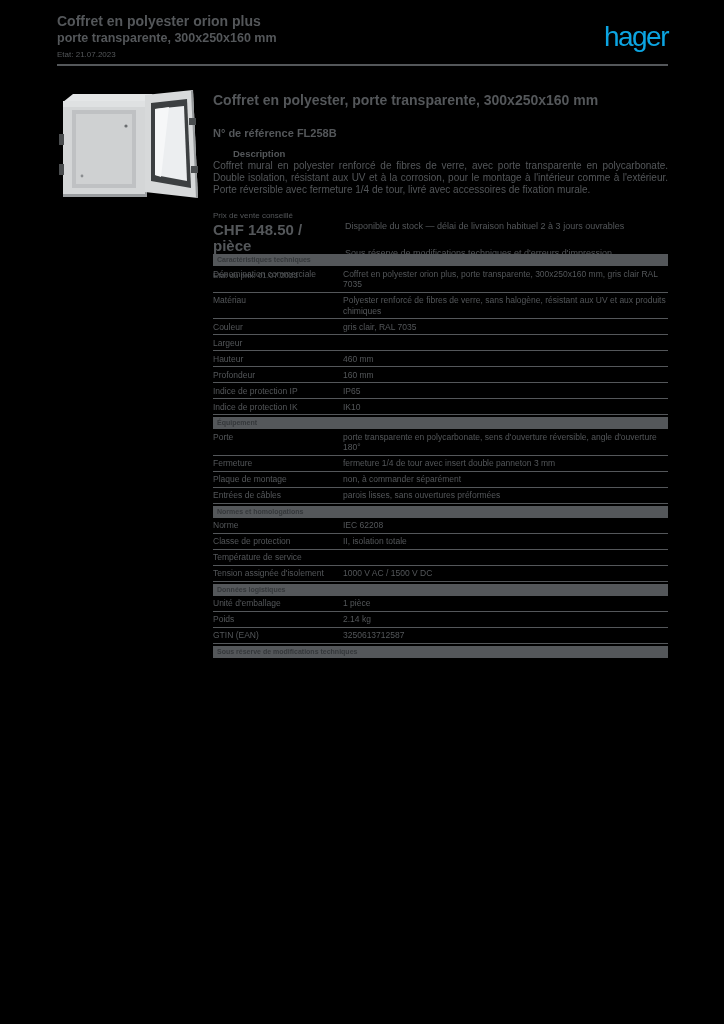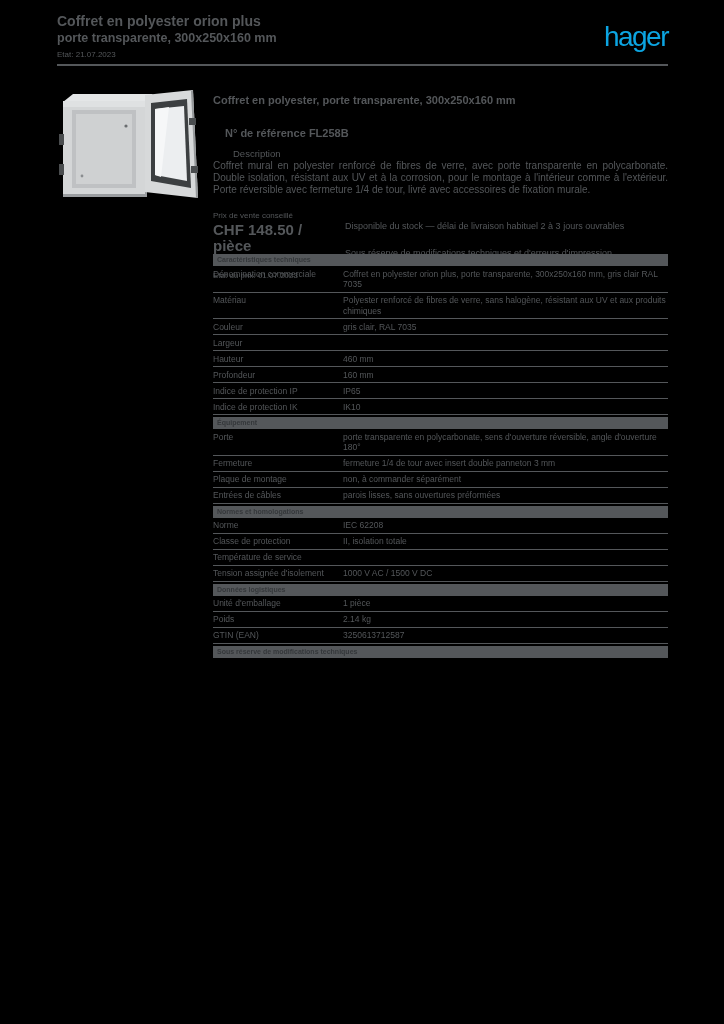--- a/index.html
+++ b/index.html
@@ -8,23 +8,23 @@
   .abs{position:absolute;}
   
   .h-line1{left:57px;top:13px;font-size:14px;font-weight:bold;white-space:nowrap;}
   .h-line2{left:57px;top:31px;font-size:12.5px;font-weight:bold;white-space:nowrap;}
   .h-line3{left:57px;top:50px;font-size:8px;white-space:nowrap;}
   .h-rule{left:57px;top:64px;width:611px;height:2px;background:#54575a;}
   .logo{left:564px;top:22px;width:104px;text-align:right;font-size:28px;font-weight:normal;
         color:#0ca5e2;letter-spacing:-1.5px;line-height:30px;}
   
   .product-img{left:57px;top:88px;width:143px;height:117px;}
-  .p-title{left:213px;top:93px;width:455px;font-size:11px;font-weight:bold;line-height:15px;}
-  .p-ref{left:225px;top:127px;font-size:11px;font-weight:bold;}
-  .d-label{left:213px;top:148px;font-size:9.5px;font-weight:normal;padding-left:20px;}
+  .p-title{left:213px;top:93px;width:455px;font-size:14px;font-weight:bold;line-height:15px;}
+  .p-ref{left:213px;top:127px;font-size:11px;font-weight:bold;}
+  .d-label{left:213px;top:148px;font-size:9.5px;font-weight:bold;padding-left:20px;}
   .d-text{left:213px;top:160px;width:455px;font-size:10px;line-height:12px;text-align:justify;}
   .price{left:213px;top:209px;width:125px;font-size:8px;line-height:13.5px;}
   .price b{font-size:15px;}
   .avail1{left:345px;top:221px;width:312px;font-size:9px;}
   .avail2{left:345px;top:248px;width:323px;font-size:9px;}
   .avail-rule{left:400px;top:261px;width:268px;height:1px;background:#54575a;}
   
   .tbl{left:213px;top:252px;width:455px;}
   .tbl-section{background:#54575a;color:#34373a;font-size:7px;font-weight:bold;
                padding:2px 4px;line-height:8px;margin-top:2px;}

